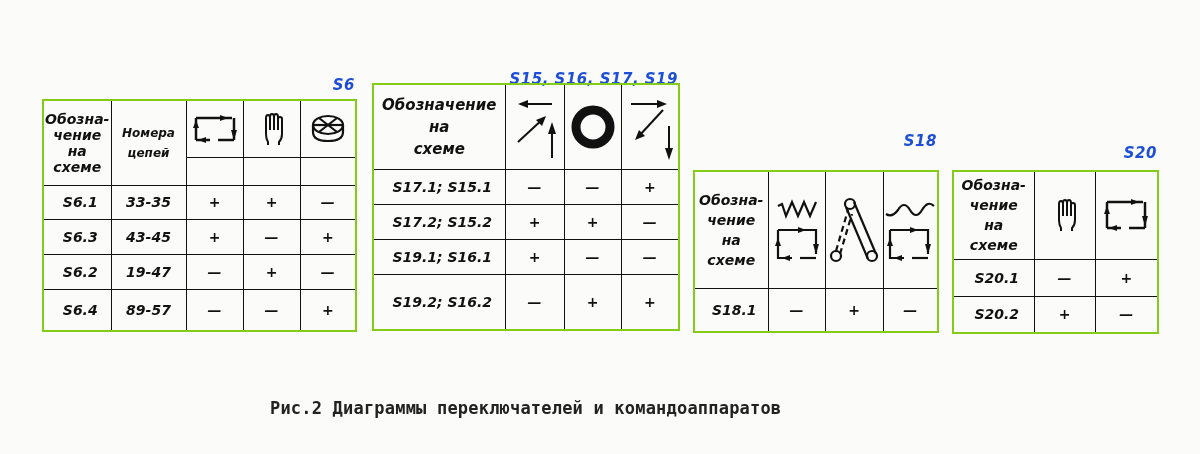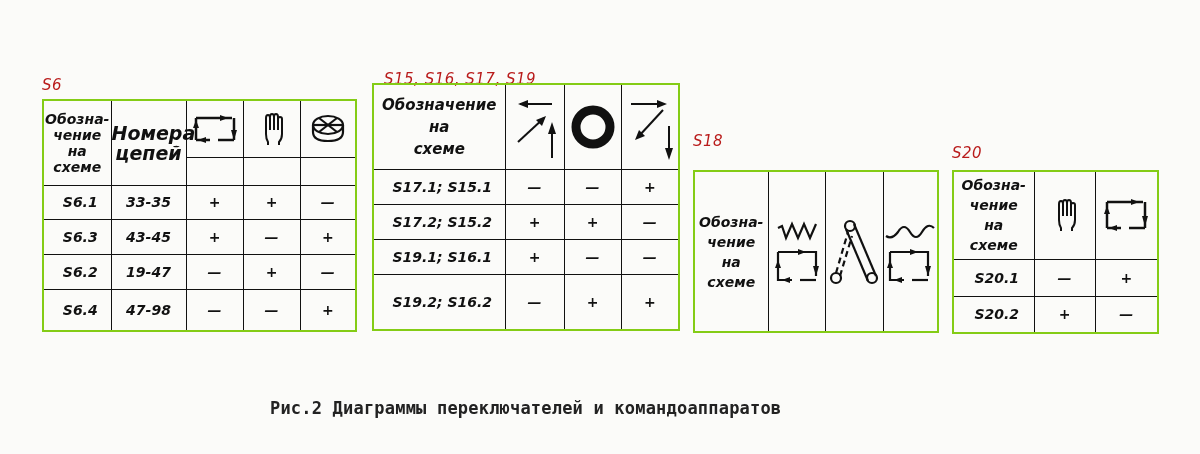--- a/index.html
+++ b/index.html
@@ -2,22 +2,22 @@
 <html><head>
 <meta charset="utf-8">
 <style>
   html, body { margin: 0; padding: 0; }
   body {
     width: 1200px; height: 454px; position: relative; overflow: hidden;
     background: #fbfbf9; color: #111;
     font-family: "DejaVu Sans", sans-serif;
   }
   .title {
-    position: absolute; font-style: italic; font-weight: normal;
-    font-size: 15px; text-align: left; color: #b91c1c;
+    position: absolute; font-style: italic; font-weight: bold;
+    font-size: 15px; text-align: right; color: #1d4ed8;
     font-family: "DejaVu Sans", sans-serif; letter-spacing: 0.5px;
   }
   table.diag {
     position: absolute; border-collapse: collapse;
     border: 2px solid #84cc16; table-layout: fixed;
   }
   table.diag td {
     border: 1.6px solid #111; padding: 0; text-align: center; vertical-align: middle;
     font-style: italic; font-weight: bold; font-size: 14px;
   }
@@ -42,21 +42,21 @@
       <col style="width:57px">
       <col style="width:57px">
       <col style="width:56px">
     </colgroup>
   <tbody>
       <tr style="height:57px">
     <td rowspan="2" class="lbl"><span style="white-space:pre-line">Обозна-
 чение
 на
 схеме</span></td>
-    <td rowspan="2" class="lbl"><span style="white-space:pre-line; font-size:19px; line-height:20px">Номера
+    <td rowspan="2" class="lbl"><span style="white-space:pre-line; font-size:12px; line-height:20px">Номера
 цепей</span></td>
     <td class="icon">
       <svg width="46" height="30" viewBox="0 0 46 30">
             <g stroke="#111" stroke-width="2.5" fill="none">
               <path d="M4 4 H40"></path>
               <path d="M42 4 V26"></path>
               <path d="M4 26 H18"></path>
               <path d="M26 26 H42"></path>
               <path d="M4 4 V26"></path>
             </g>
@@ -112,29 +112,29 @@
   </tr>
   <tr style="height:35px">
     <td class="rowlbl">S6.2</td>
     <td>19-47</td>
     <td class="sign">—</td>
     <td class="sign">+</td>
     <td class="sign">—</td>
   </tr>
   <tr style="height:42px">
     <td class="rowlbl">S6.4</td>
-    <td>47-98</td>
+    <td>89-57</td>
     <td class="sign">—</td>
     <td class="sign">—</td>
     <td class="sign">+</td>
   </tr>
 </tbody>
   </table>
 
-<div class="title" style="left:384px; top:70px; width:306px;">S15, S16, S17, S19</div>
+<div class="title" style="left:372px; top:70px; width:306px;">S15, S16, S17, S19</div>
 <table class="diag" style="left:372px; top:83px; width:306px; height:231px;">
   <colgroup>
       <col style="width:132px">
       <col style="width:59px">
       <col style="width:57px">
       <col style="width:58px">
     </colgroup>
   <tbody>
       <tr style="height:85px">
     <td class="lbl"><span style="white-space:pre-line; line-height:22px; font-size:15px">Обозначение
@@ -254,20 +254,26 @@
             </g>
             <g fill="#111">
               <polygon points="26,33 34,36 26,39"></polygon>
               <polygon points="41,50 44,60 47,50"></polygon>
               <polygon points="18,61 10,64 18,67"></polygon>
               <polygon points="3,52 6,44 9,52"></polygon>
             </g>
           </svg>
     </td>
   </tr>
+  <tr style="height:34px">
+    <td class="rowlbl">S18.1</td>
+    <td class="sign">—</td>
+    <td class="sign">+</td>
+    <td class="sign">—</td>
+  </tr>
 </tbody>
   </table>
 
 <div class="title" style="left:952px; top:144px; width:205px;">S20</div>
 <table class="diag" style="left:952px; top:170px; width:205px; height:162px;">
   <colgroup>
       <col style="width:81px">
       <col style="width:61px">
       <col style="width:63px">
     </colgroup>

